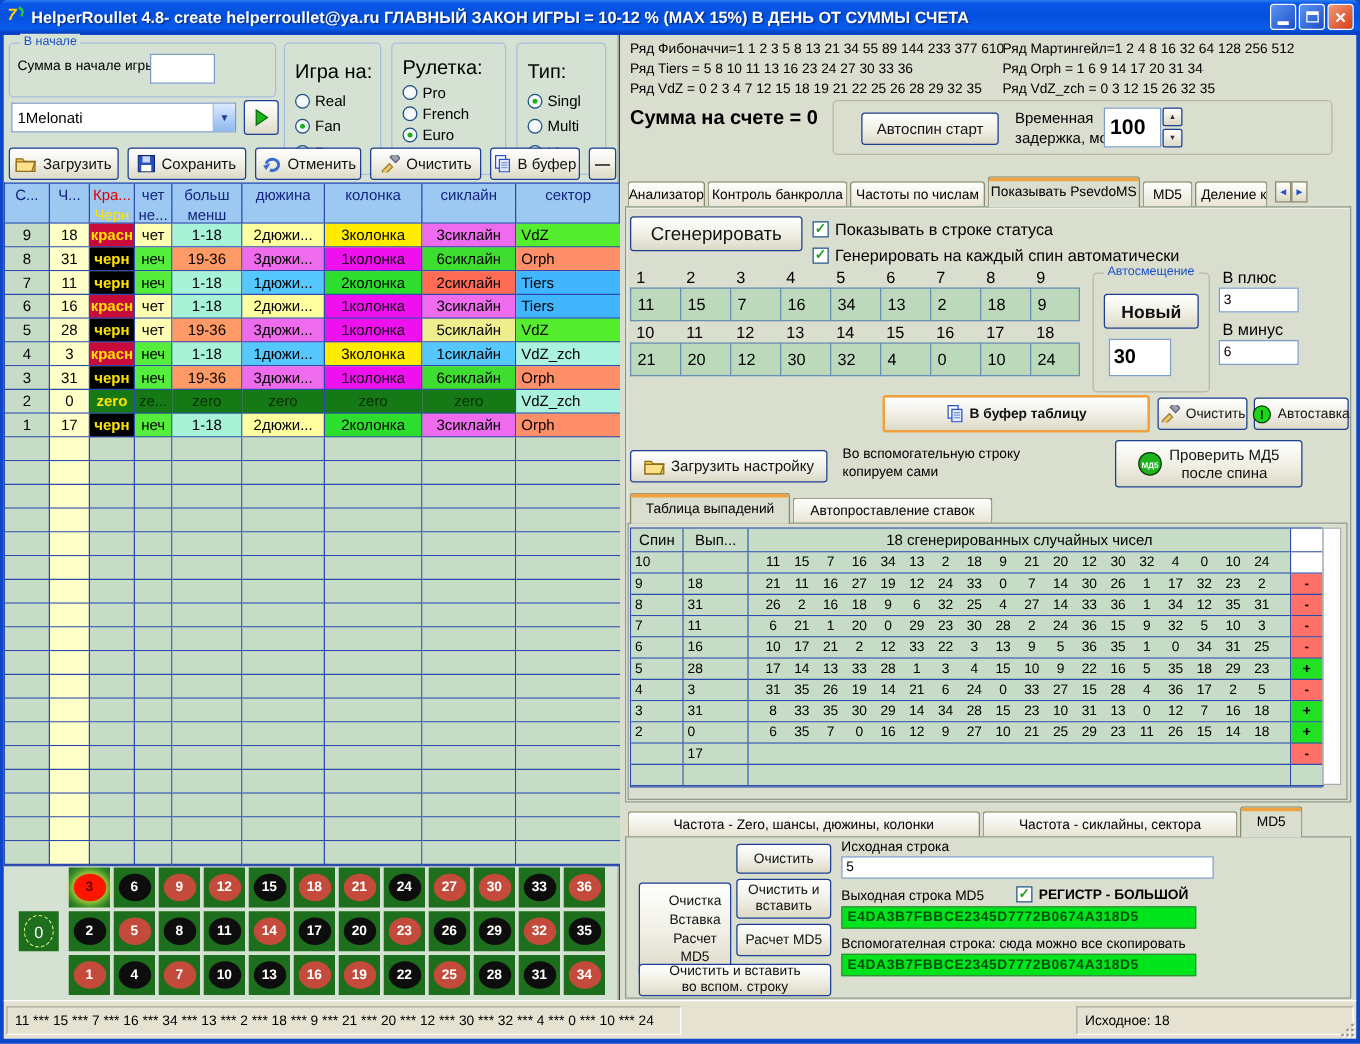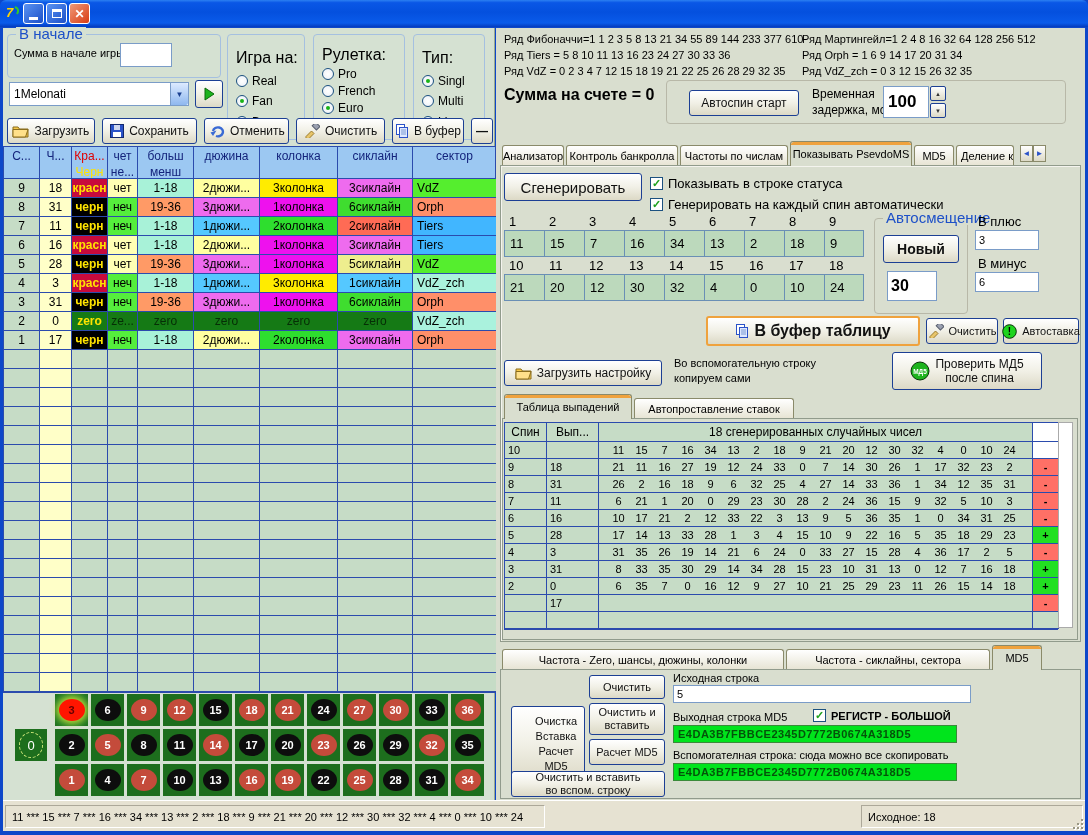--- a/index.html
+++ b/index.html
@@ -32,21 +32,21 @@
   .grip { position:absolute; right:1px; bottom:1px; width:13px; height:13px; }
   .grip i { position:absolute; width:2px; height:2px; background:#9a9784; box-shadow:1px 1px 0 #fff; }
 
   
   .btn { border:1px solid #1c3f94; border-radius:3px; font-size:12px; color:#111;
     background:linear-gradient(180deg,#ffffff,#f1f0e6 50%,#dcd9c6);
     display:flex; align-items:center; justify-content:center; gap:5px; cursor:default; }
   .btn .ic { display:flex; align-items:center; }
   .gb { position:absolute; border:1px solid #a5c0e0; border-radius:4px; }
   .gb > .lg { position:absolute; top:-8px; left:8px; background:#d5e1d2; color:#1d50c8;
-    font-size:15px; padding:0 3px; line-height:14px; white-space:nowrap; }
+    font-size:10px; padding:0 3px; line-height:14px; white-space:nowrap; }
   .xin { border:1px solid #7a9cc8; background:#fff; font-size:11px; padding:1px 3px; }
   .cb { width:13px; height:13px; background:#fff; border:1px solid #1c5180; display:inline-flex;
     align-items:center; justify-content:center; flex:0 0 auto; }
   .cb::after { content:"✓"; color:#1fa11f; font-weight:bold; font-size:11px; line-height:11px; }
   .cbrow { position:absolute; display:flex; align-items:center; gap:5px; font-size:13px; }
   .rb { width:12px; height:12px; border-radius:50%; background:radial-gradient(#fff,#e8eef6);
     border:1px solid #1c5180; position:relative; flex:0 0 auto; }
   .rb.on::after { content:""; position:absolute; inset:3px; border-radius:50%; background:#17b317; }
   .ropt { display:flex; align-items:center; gap:4px; font-size:12px; }
 
@@ -164,21 +164,21 @@
   #offsetgrp { left:378px; top:190px; width:94px; height:96px; background:#d9decf; border-color:#b8b8a8; }
   #offsetgrp > .lg { background:#d9decf; }
   #newbtn { position:absolute; left:8px; top:16px; width:76px; height:28px; font-size:14px; font-weight:bold; }
   #offsetval { position:absolute; left:12px; top:52px; width:50px; height:30px; font-size:16px;
     font-weight:bold; }
   #pluslbl { position:absolute; left:482px; top:186px; font-size:13px; }
   #plusin { position:absolute; left:479px; top:202px; width:64px; height:20px; }
   #minuslbl { position:absolute; left:482px; top:228px; font-size:13px; }
   #minusin { position:absolute; left:479px; top:244px; width:64px; height:20px; }
   #copyrow { position:absolute; left:8px; top:288px; width:196px; height:30px; font-size:15px; font-weight:bold; }
-  #copytable { position:absolute; left:210px; top:288px; width:214px; height:30px; font-size:16px;
+  #copytable { position:absolute; left:210px; top:288px; width:214px; height:30px; font-size:11px;
     font-weight:bold; border:2px solid #efa23d; }
   #clearbtn { position:absolute; left:430px; top:290px; width:72px; height:26px; font-size:11px; }
   #autobet { position:absolute; left:507px; top:290px; width:76px; height:26px; font-size:11px; }
   #loadset { position:absolute; left:8px; top:332px; width:158px; height:26px; font-size:12px; }
   #note { position:absolute; left:178px; top:328px; font-size:11px; line-height:15px; }
   #checkmd5 { position:absolute; left:396px; top:324px; width:150px; height:38px; font-size:12px; }
   #checkmd5 .two { line-height:14px; text-align:center; }
 
   
   #restable { position:absolute; left:8px; top:394px; width:554px; display:grid;
@@ -216,20 +216,21 @@
 </head>
 <body>
 
 <div id="win">
 
   <div id="titlebar">
     <span class="ic"><svg width="16" height="16">
           <text x="1" y="13" font-size="13" font-weight="bold" font-style="italic" fill="#ffd400">7</text>
           <path d="M10 3 q5 2 2 7" stroke="#2ec82e" stroke-width="2" fill="none"></path>
         </svg></span>
+    <span class="ttl">HelperRoullet 4.8- create helperroullet@ya.ru ГЛАВНЫЙ ЗАКОН ИГРЫ = 10-12 % (MAX 15%) В ДЕНЬ ОТ СУММЫ СЧЕТА</span>
     <span class="wbtn">
         <span class="minbar"></span>
       </span>
     <span class="wbtn">
         <span class="maxbox"></span>
       </span>
     <span class="wbtn close">✕</span>
   </div>
 
   <div id="leftpanel">

